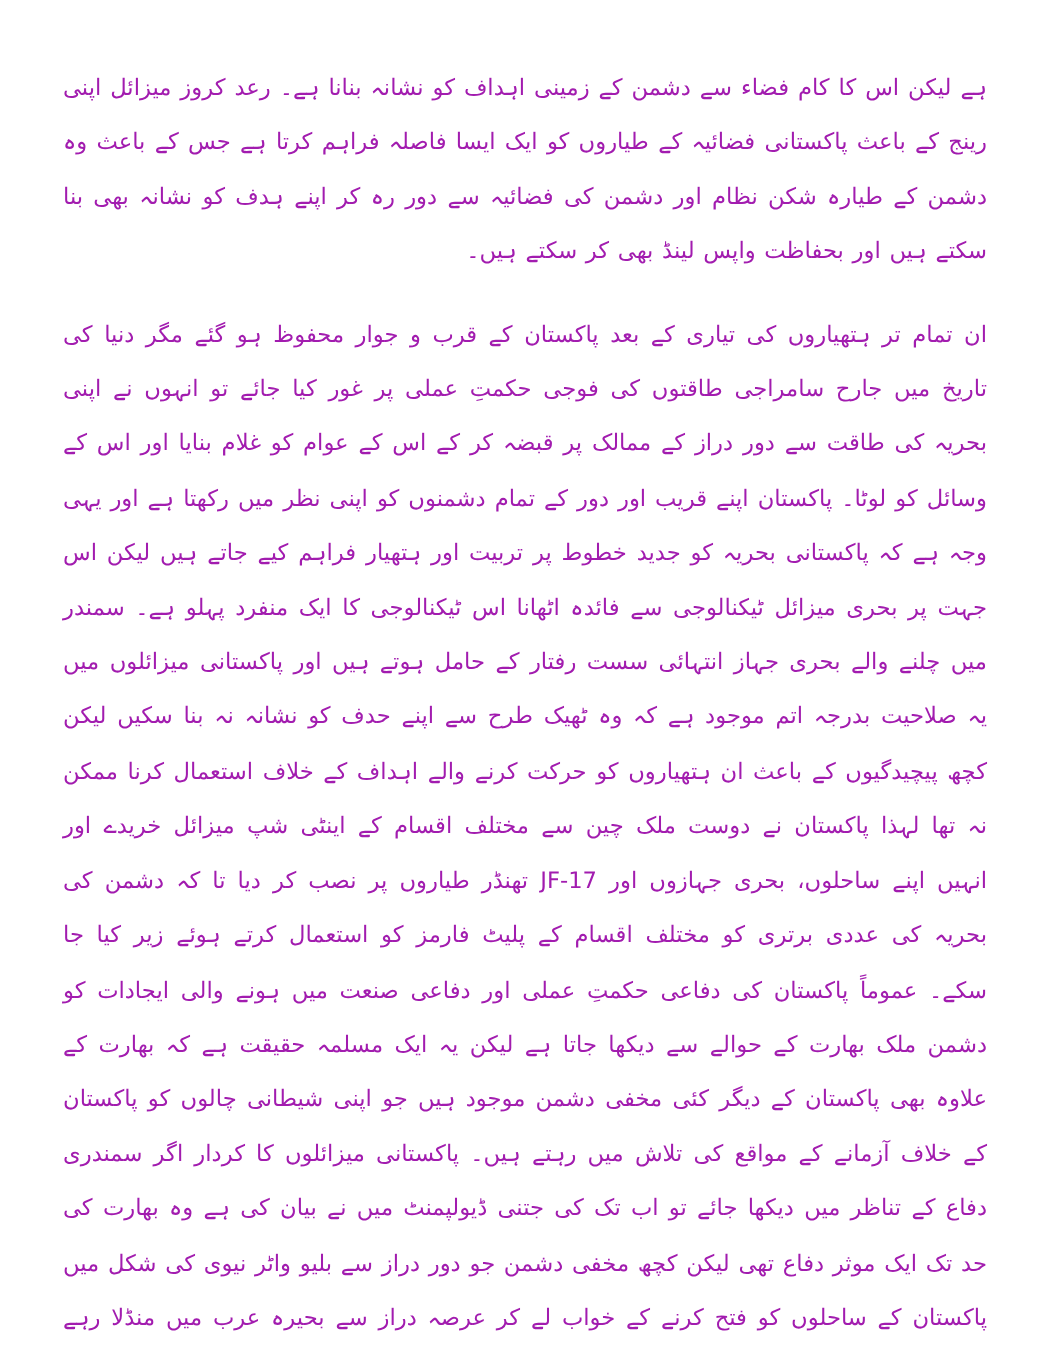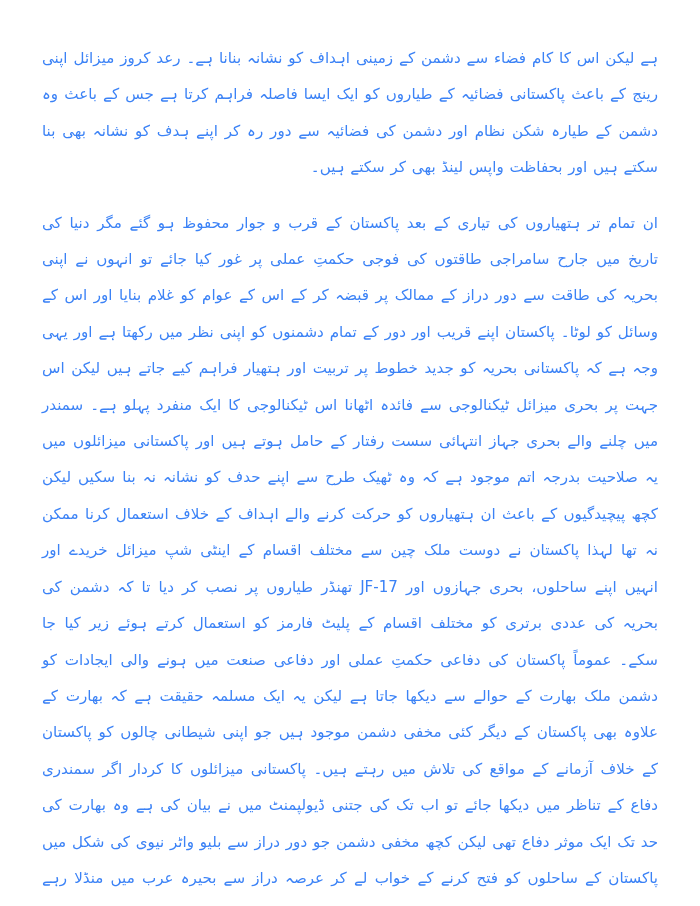--- a/index.html
+++ b/index.html
@@ -22,21 +22,21 @@
     padding: 40px 42px 40px 42px;
   }
   .article {
     direction: rtl;
     text-align: justify;
     text-align-last: right;
     unicode-bidi: isolate;
   }
   .para {
     margin: 0;
-    color: #3b82f6;
+    color: #a21caf;
     font-size: 15.1px;
     line-height: 36.4px;
     letter-spacing: 0;
     word-spacing: 1px;
     text-align: justify;
     text-align-last: right;
     direction: rtl;
     font-weight: 400;
     font-family: "DejaVu Sans", "Liberation Sans", sans-serif;
   }

